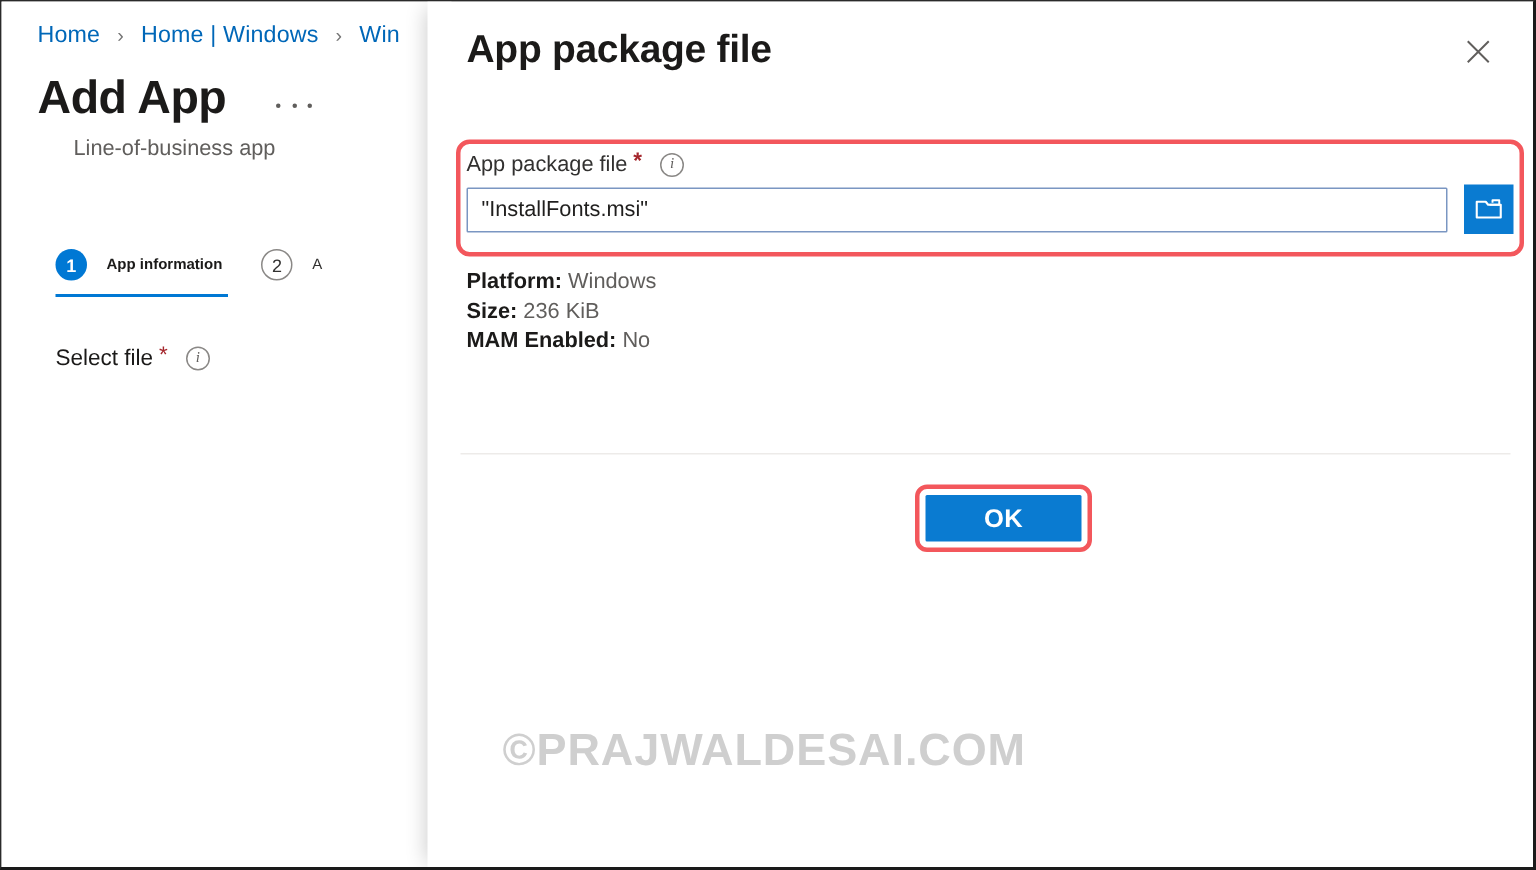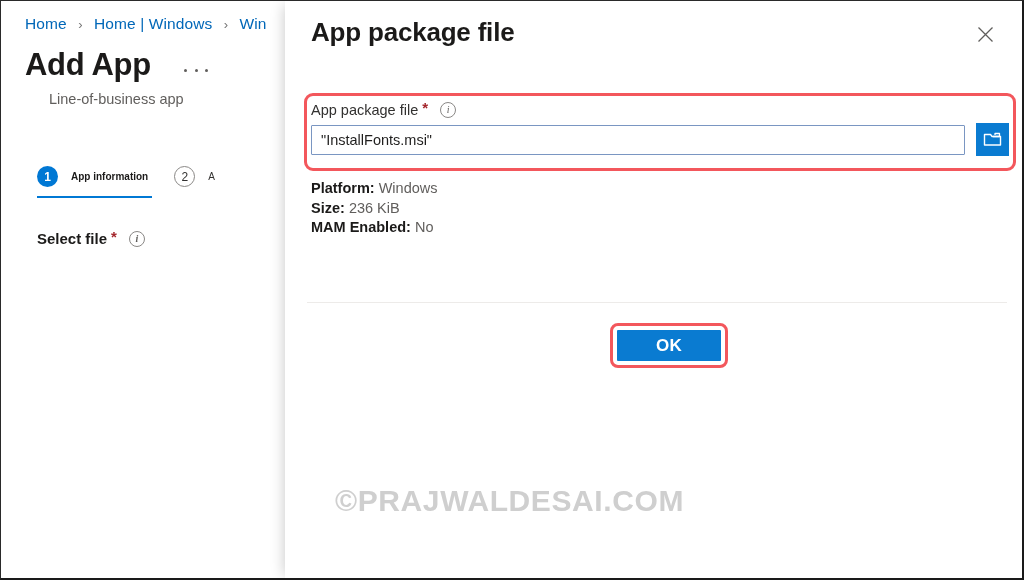--- a/index.html
+++ b/index.html
@@ -146,21 +146,21 @@
   }
 
   .field-label-row {
     position: absolute;
     left: 36px;
     top: 229px;
     display: flex;
     align-items: center;
     font-size: 15px;
     color: #1b1a19;
-    font-weight: 700;
+    font-weight: 400;
     white-space: nowrap;
   }
   .req-star {
     color: #a4262c;
     margin-left: 4px;
     font-size: 15px;
     position: relative;
     top: -2px;
   }
   .info-icon {

